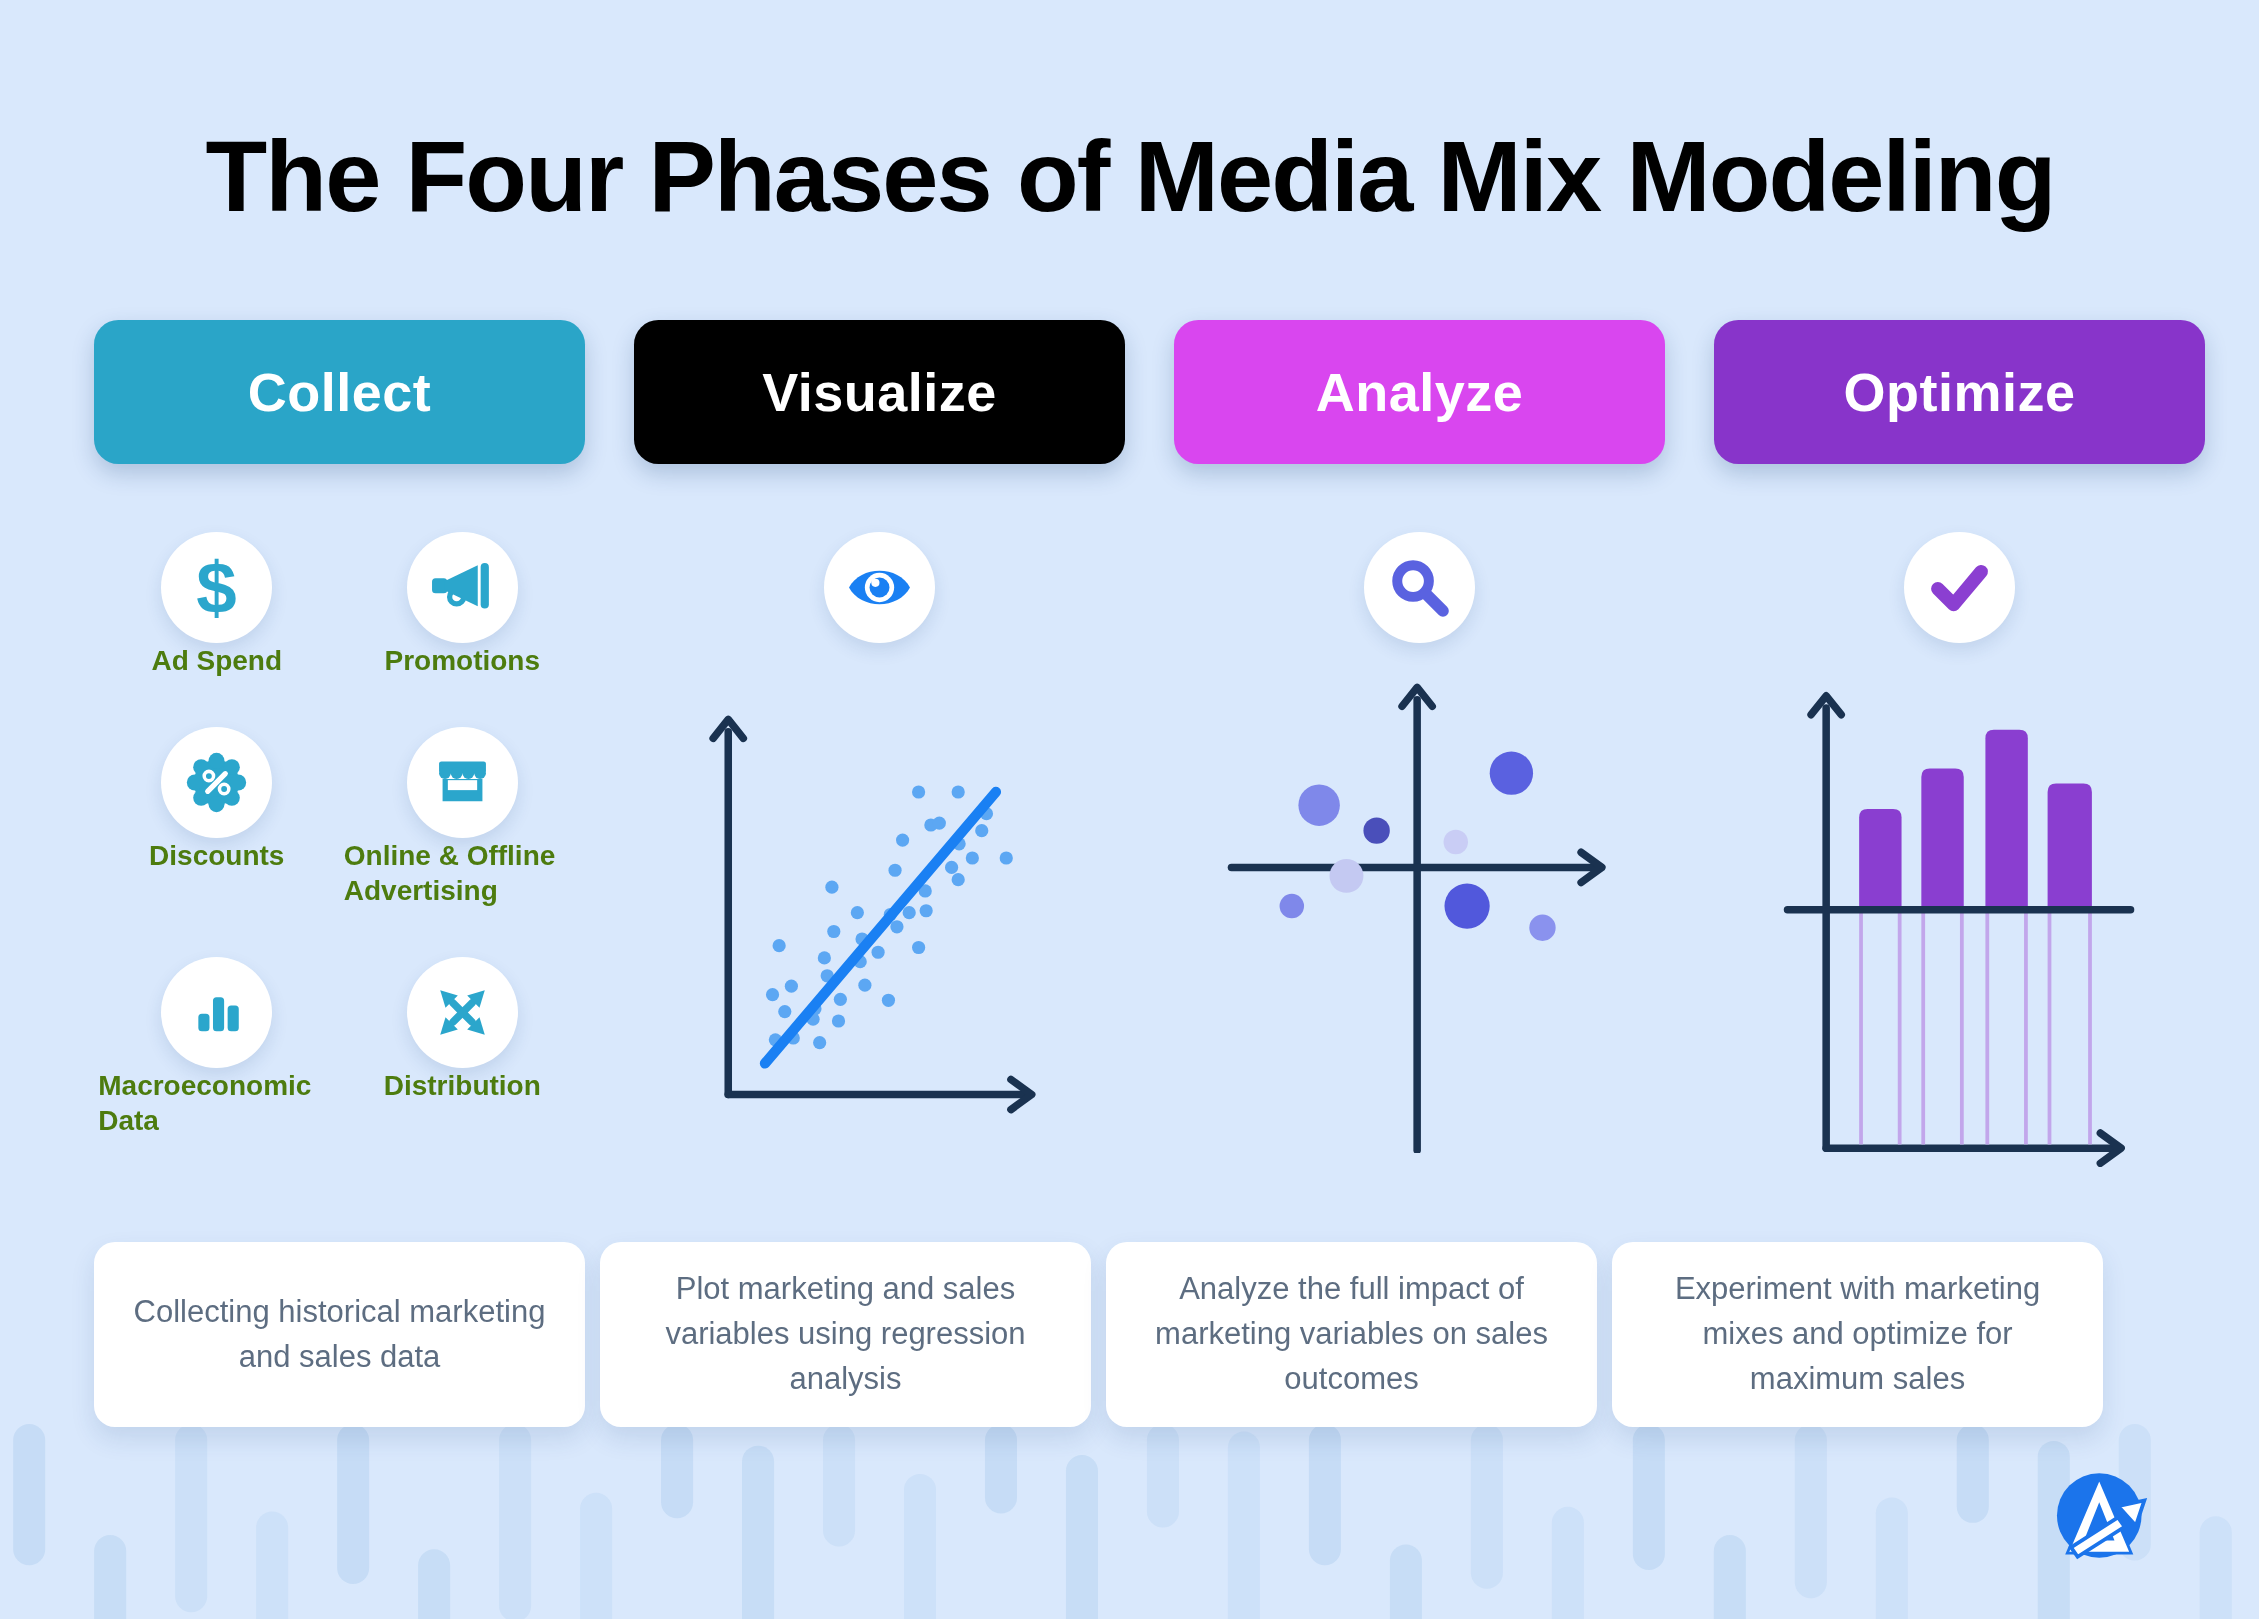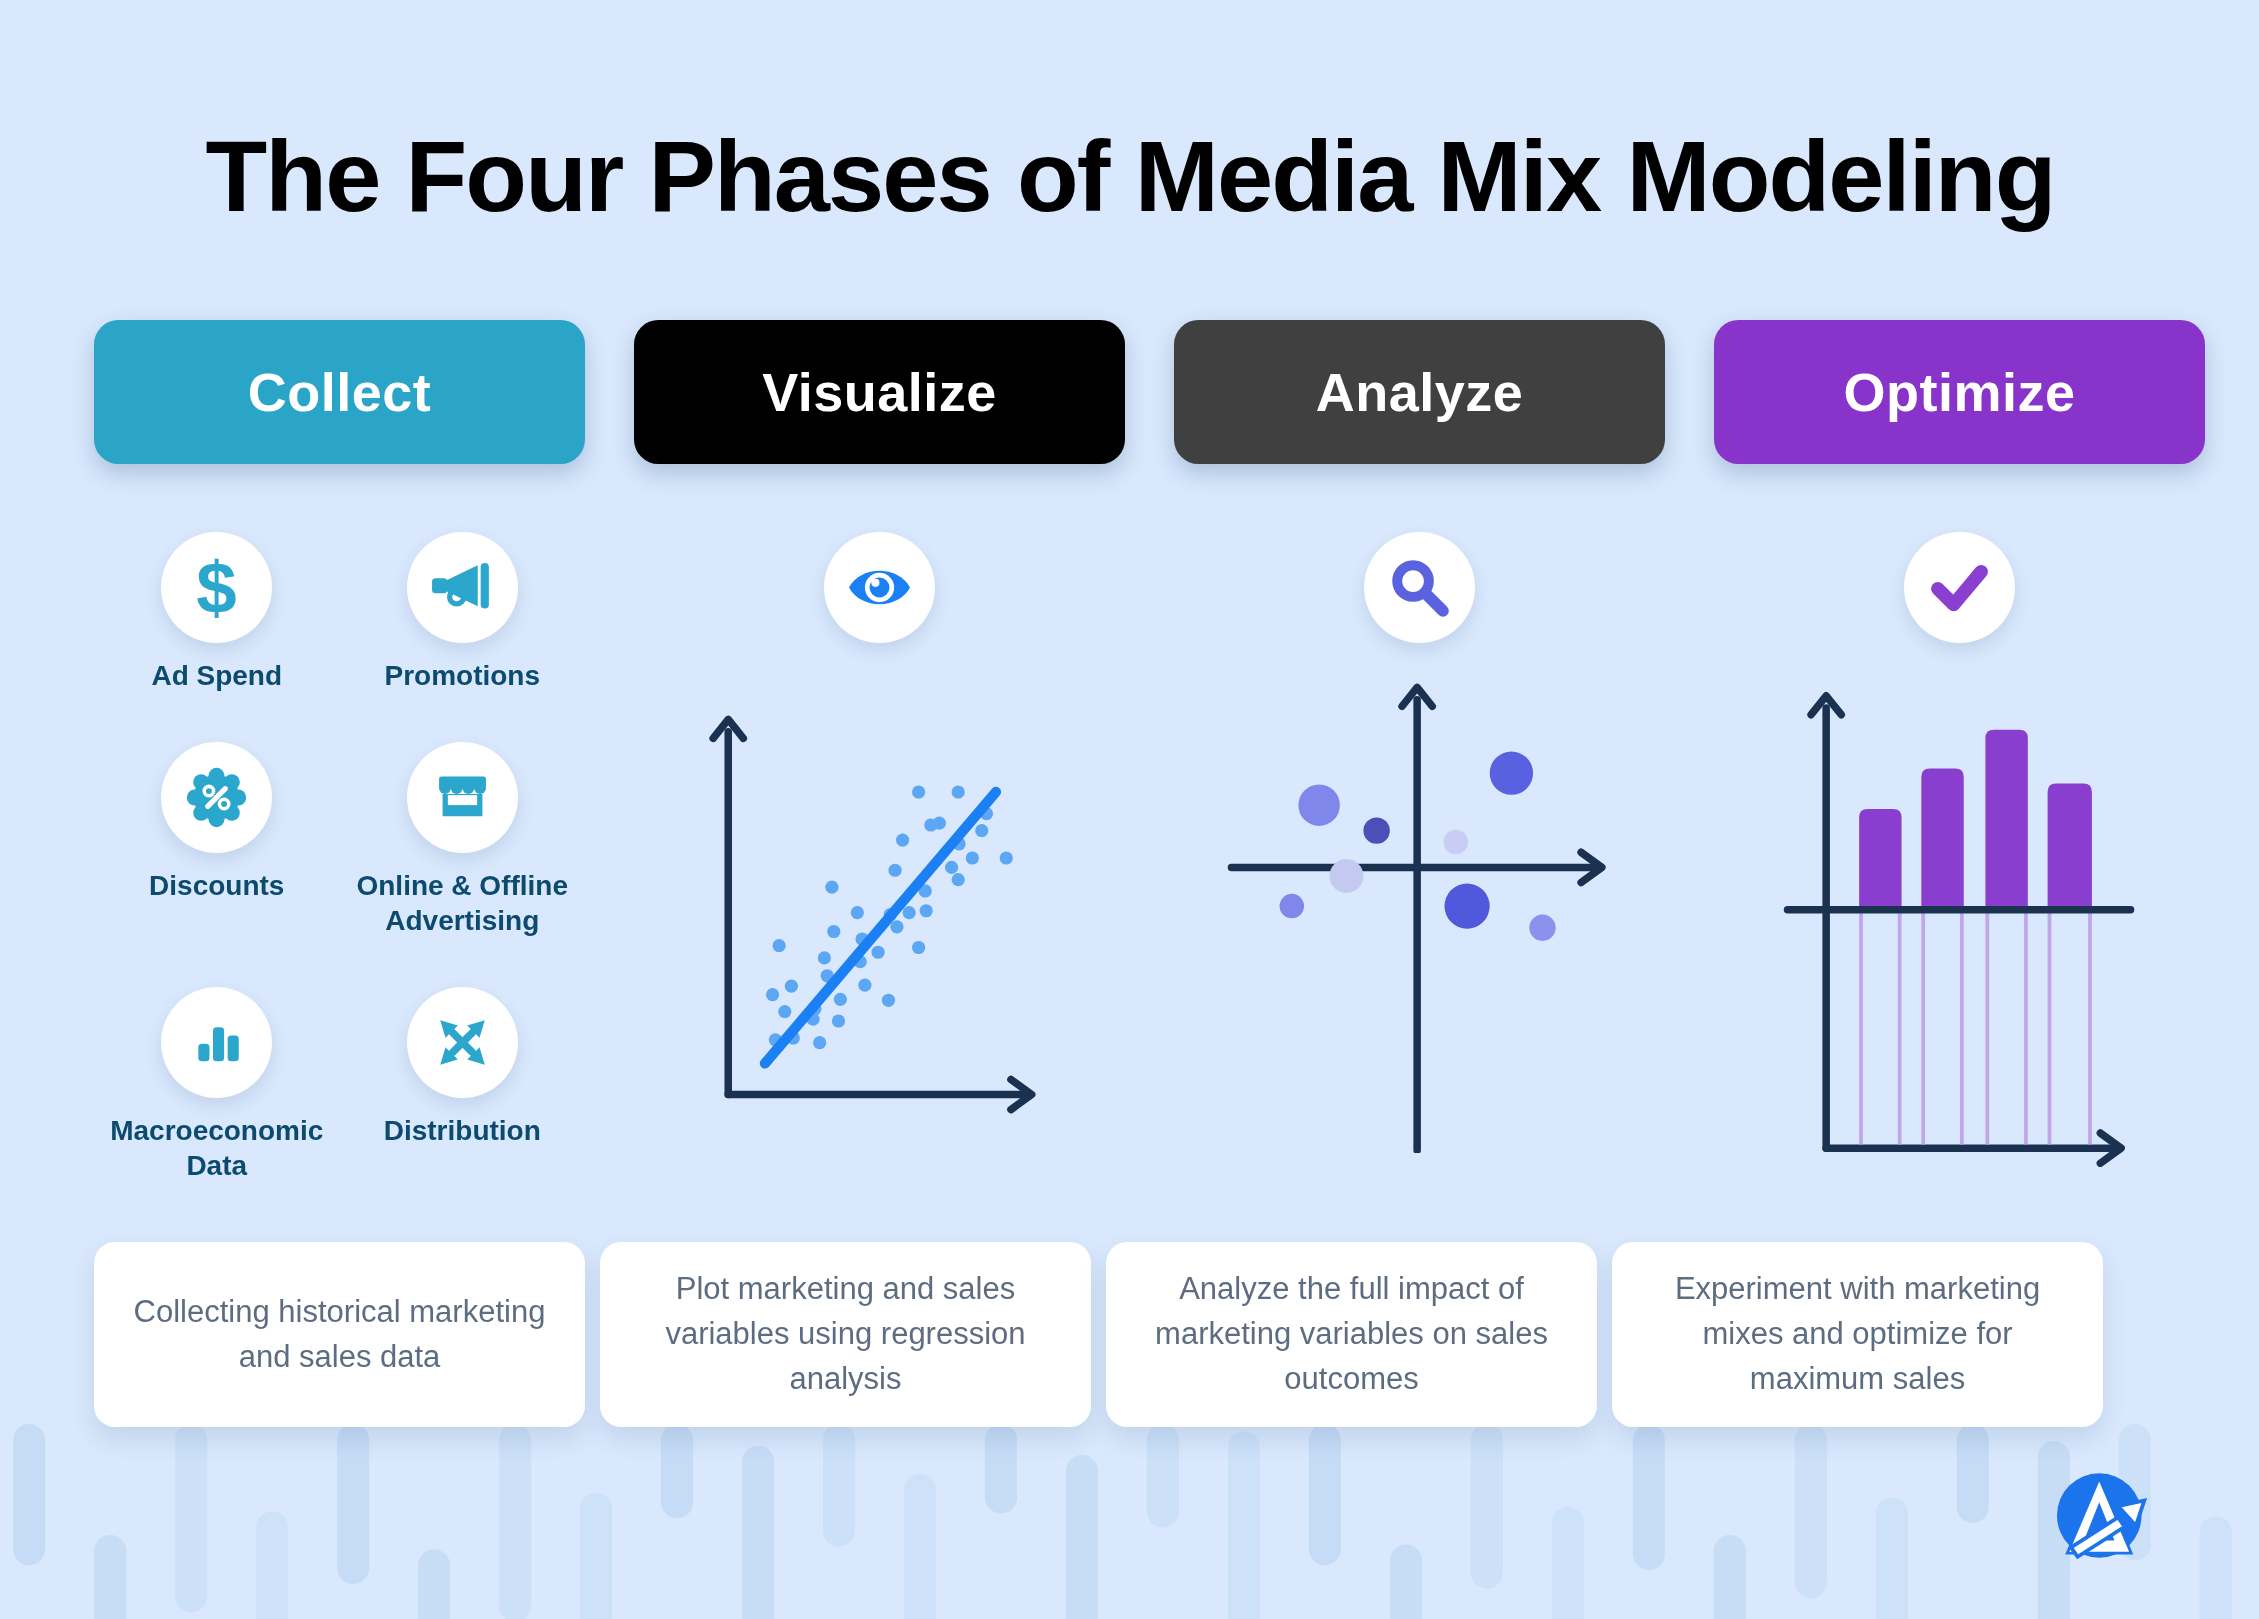--- a/index.html
+++ b/index.html
@@ -10,21 +10,21 @@
          font-weight:700;letter-spacing:-1.9px;color:#000000;z-index:2}
   .cols{position:absolute;left:94px;top:320px;display:grid;grid-template-columns:repeat(4,491px);
         column-gap:49px;z-index:2}
   .phase-btn{height:144px;border-radius:24.5px;display:flex;align-items:center;justify-content:center;
         color:#fff;font-size:54px;font-weight:700;letter-spacing:0.5px;
         box-shadow:0 9.4px 22.6px rgba(21,62,120,.22)}
   .icircle{width:111px;height:111px;border-radius:50%;background:#fff;display:flex;align-items:center;
         justify-content:center;box-shadow:0 7.5px 17px rgba(21,62,120,.12)}
   .collect-grid{display:grid;grid-template-columns:1fr 1fr;row-gap:49px;margin-top:68px}
   .citem{display:flex;flex-direction:column;align-items:center}
-  .ilabel{margin-top:15px;font-size:28px;font-weight:700;color:#0c4a6e;text-align:center;
+  .ilabel{font-size:28px;font-weight:700;color:#4d7c0f;text-align:left;
         line-height:1.25;max-width:237px}
   .phase-circle{margin:68px auto 0}
   .chart{display:block;margin-top:34px}
   .boxes{position:absolute;left:94px;top:1242px;display:grid;grid-template-columns:repeat(4,491px);
         column-gap:15px;z-index:2}
   .box{height:185px;background:#fff;border-radius:21px;display:flex;align-items:center;justify-content:center;
         text-align:center;font-size:31px;line-height:1.45;color:#5D6D81;padding:0 38px;font-weight:500;
         box-shadow:0 11.3px 24.5px rgba(21,62,120,.12)}
   .logo{position:absolute;left:2041px;top:1461px;z-index:2;cursor:pointer}
   .axis{stroke:#1A3250;stroke-width:8;stroke-linecap:round;stroke-linejoin:round;fill:none}
@@ -224,21 +224,21 @@
           <circle cx="217" cy="365" r="7" fill="#5CA7F3"></circle>
           <circle cx="150" cy="385" r="7" fill="#5CA7F3"></circle>
           <circle cx="169" cy="383" r="7" fill="#5CA7F3"></circle>
           <circle cx="197" cy="388" r="7" fill="#5CA7F3"></circle>
           <line x1="139" y1="410" x2="384" y2="122" stroke="#1A80F3" stroke-width="11" stroke-linecap="round"></line>
         </g>
     </svg>
   </section>
 
   <section>
-    <div class="phase-btn" style="background: #404040;">
+    <div class="phase-btn" style="background: #d946ef;">
       <span>Analyze</span>
     </div>
     <div class="icircle phase-circle">
       <svg width="75" height="75" viewBox="0 0 64 64">
         <circle cx="26.5" cy="26.5" r="13.5" fill="none" stroke="#5A62E0" stroke-width="8.5"></circle>
         <line x1="37.5" y1="37.5" x2="52" y2="52" stroke="#5A62E0" stroke-width="10" stroke-linecap="round"></line>
       </svg>
     </div>
     <svg class="chart" width="491" height="476" viewBox="0 0 521 505">
       <line class="axis" x1="258" y1="502" x2="258" y2="24"></line>

